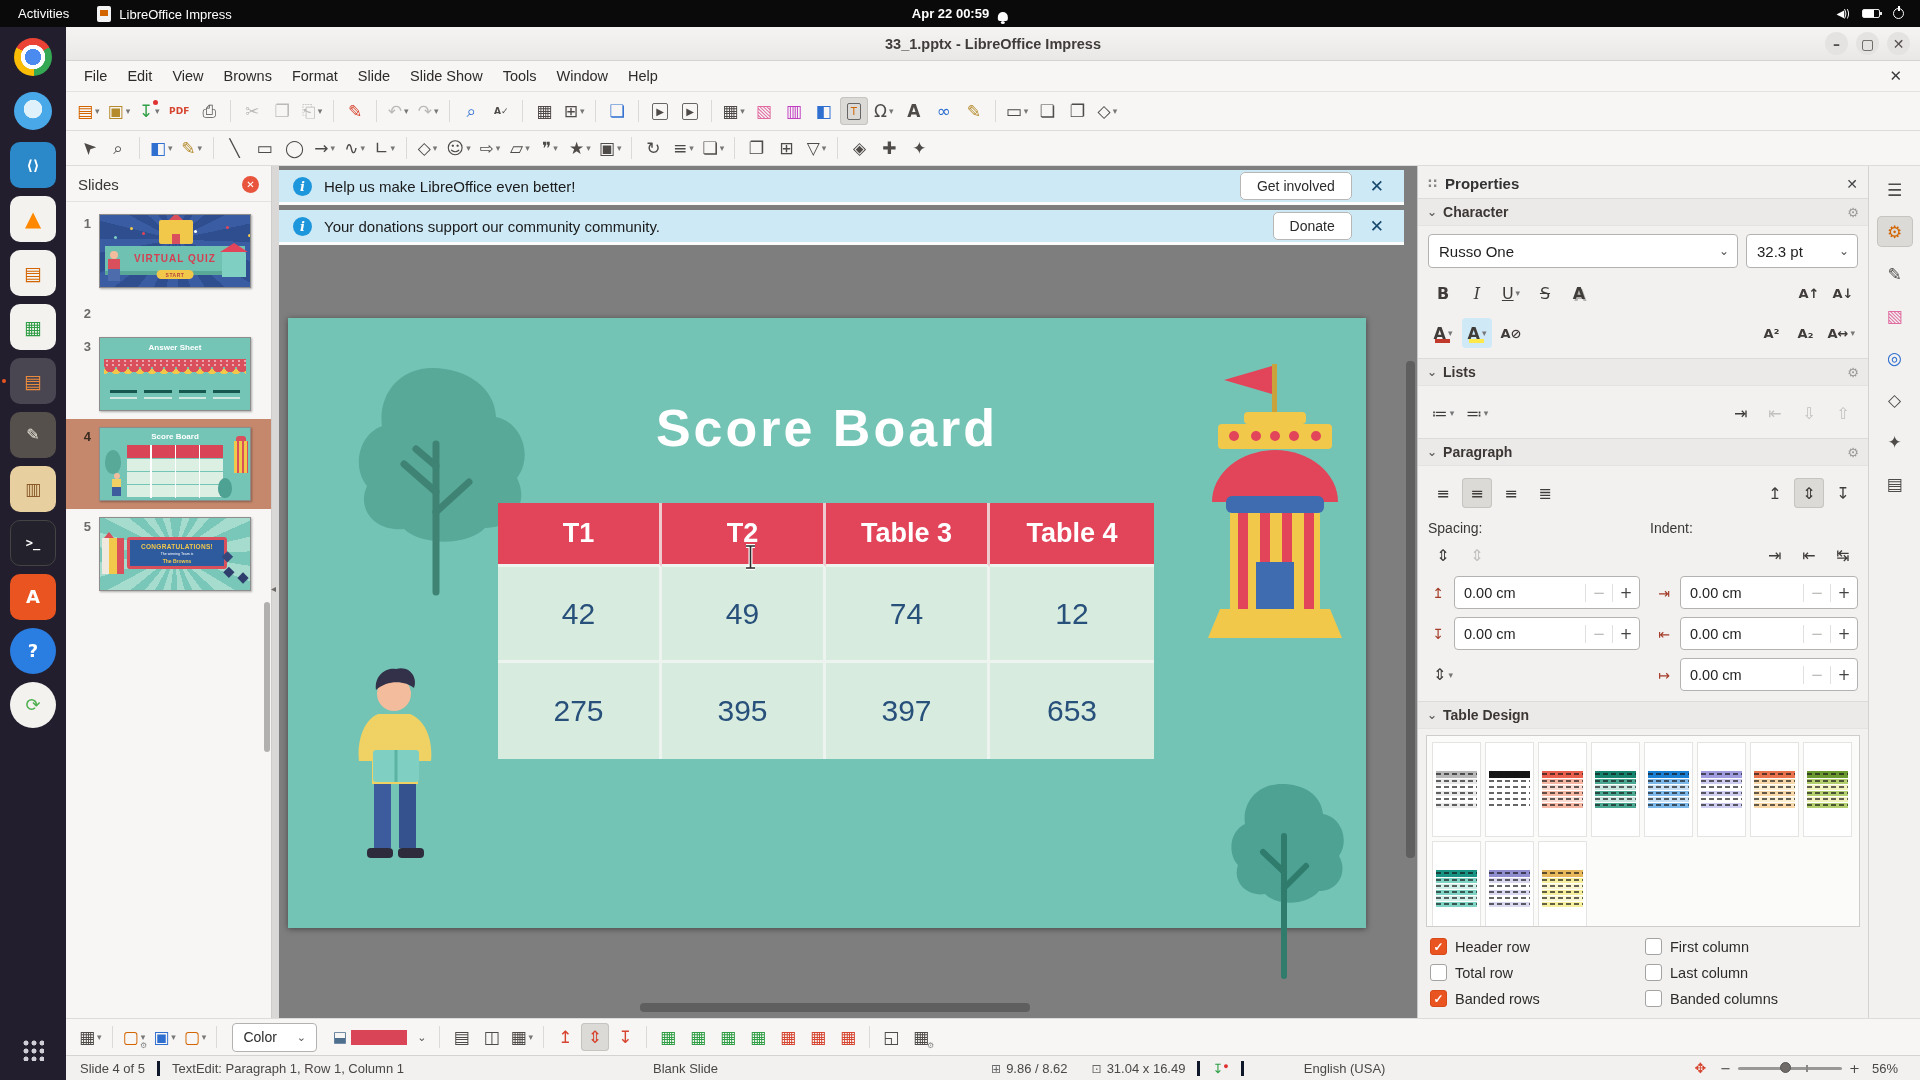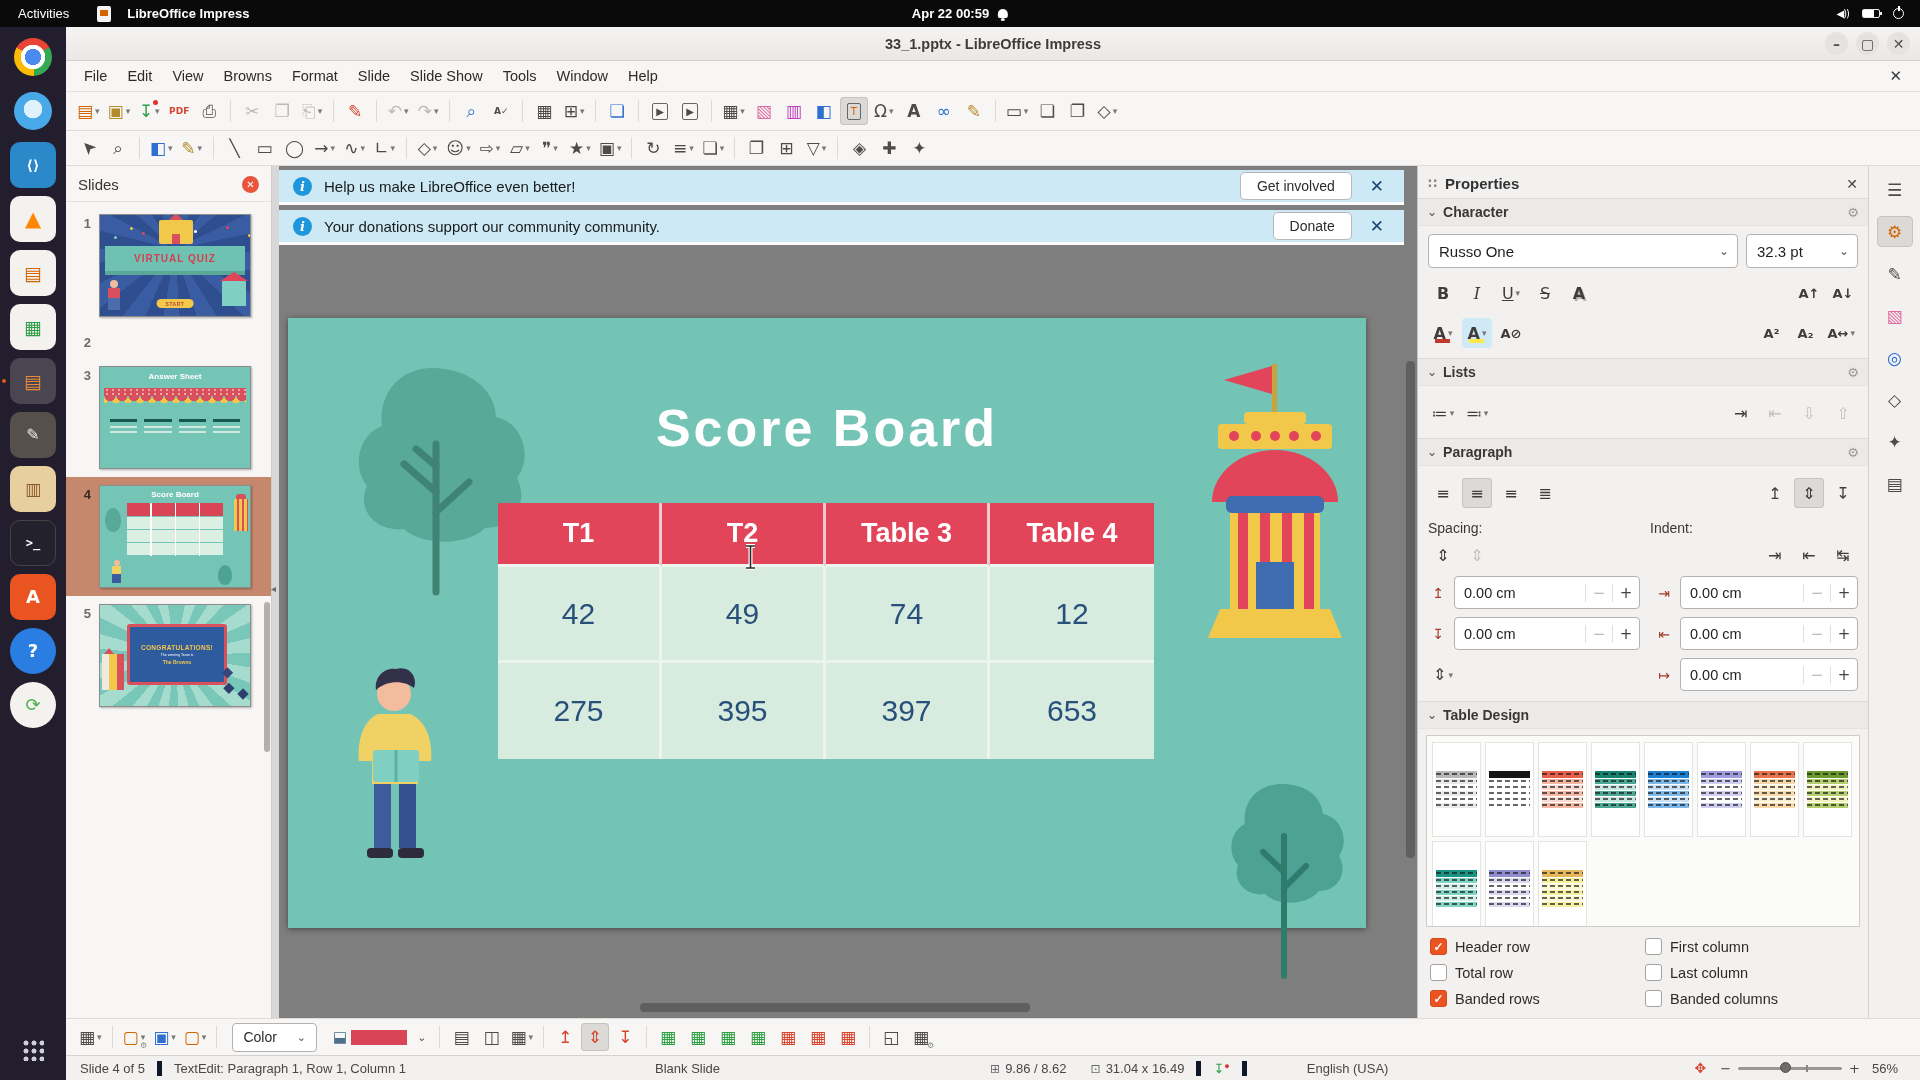--- a/index.html
+++ b/index.html
@@ -3,22 +3,22 @@
 <meta charset="utf-8">
 <style>
 *{margin:0;padding:0;box-sizing:border-box}
 html,body{width:1920px;height:1080px;overflow:hidden;font-family:"Liberation Sans",sans-serif;background:#7e7e7e}
 .g{font-family:"DejaVu Sans",sans-serif}
 
 .topbar{position:absolute;left:0;top:0;width:1920px;height:27px;background:#0a0a0a;color:#fff;display:flex;align-items:center;font-size:13px;z-index:50}
 .tb-left{display:flex;gap:28px;padding-left:18px;align-items:center}
 .appmini{width:14px;height:16px;background:#f3f3f3;border-radius:2px;position:relative}
 .appmini::after{content:"";position:absolute;left:3px;top:4px;width:8px;height:6px;background:#d36500}
-.tb-app{display:flex;gap:16px;align-items:flex-start;font-weight:bold}
-.tb-center{position:absolute;left:50%;transform:translateX(-50%);display:flex;gap:9px;align-items:center;font-weight:bold}
+.tb-app{display:flex;gap:8px;align-items:flex-end;font-weight:normal}
+.tb-center{position:absolute;left:50%;transform:translateX(-50%);display:flex;gap:9px;align-items:flex-end;font-weight:bold}
 .bell{width:10px;height:9px;background:#fff;border-radius:5px 5px 2px 2px;position:relative}
 .bell::after{content:"";position:absolute;width:4px;height:3px;background:#fff;border-radius:50%;bottom:-3px;left:3px}
 .tb-right{margin-left:auto;display:flex;gap:13px;align-items:center;padding-right:16px}
 .spk{font-size:10px;letter-spacing:-1px}
 .batt{width:18px;height:9px;border:1px solid #e8e8e8;border-radius:2px;position:relative;background:linear-gradient(90deg,#fff 0 70%,transparent 70%)}
 .batt::after{content:"";position:absolute;right:-3px;top:2px;width:2px;height:3px;background:#e8e8e8}
 .pwr{width:11px;height:11px;border:1.5px solid #fff;border-radius:50%;position:relative}
 .pwr::after{content:"";position:absolute;left:4px;top:-3px;width:1.5px;height:5px;background:#fff}
 
 .dock{position:absolute;left:0;top:27px;width:66px;height:1053px;background:#221e2d;display:flex;flex-direction:column;align-items:center;padding:7px 0;gap:8px;z-index:40}
@@ -68,21 +68,21 @@
 .main{flex:1 1 auto;display:flex;min-height:0}
 
 .slides{width:206px;background:#f7f6f5;border-right:1px solid #cfcdcb;display:flex;flex-direction:column;flex:none;position:relative}
 .slides-head{display:flex;align-items:center;justify-content:space-between;padding:10px 12px 8px;font-size:15px;color:#3a3734;flex:none}
 .p-close{width:17px;height:17px;border-radius:50%;background:#e9543d;color:#fff;font-size:10px;display:flex;align-items:center;justify-content:center}
 .slist{flex:1;padding-top:4px;position:relative;overflow:hidden;border-top:1px solid #e4e2e0}
 .srow{display:flex;gap:8px;padding:8px 8px 8px 10px;align-items:flex-start}
 .srow.sel{background:#c5886c}
 .snum{width:15px;text-align:right;font-size:13px;color:#6d6a67;font-weight:bold;padding-top:2px}
 .srow.sel .snum{color:#3c2c22}
-.th{width:152px;height:103px;background:#74c5b6;border:1px solid #8f8d8b;position:relative;overflow:hidden;box-shadow:1px 1px 2px rgba(0,0,0,.3);flex:none}
+.th{width:152px;height:74px;background:#74c5b6;border:1px solid #8f8d8b;position:relative;overflow:hidden;box-shadow:1px 1px 2px rgba(0,0,0,.3);flex:none}
 .cen{position:absolute;left:0;right:0;text-align:center}
 
 .th1{background:repeating-conic-gradient(from -90deg at 50% 34%,#2e4e8f 0 14deg,#3a5ca3 14deg 28deg)}
 .t1-castle{position:absolute;top:5px;left:59px;width:34px;height:24px;background:#f2c84b;border-radius:2px}
 .t1-castle::before{content:"";position:absolute;top:-7px;left:10px;border-left:7px solid transparent;border-right:7px solid transparent;border-bottom:7px solid #d94f5c}
 .t1-castle::after{content:"";position:absolute;bottom:0;left:13px;width:8px;height:10px;background:#d94f5c}
 .fw{position:absolute;width:3px;height:3px;border-radius:50%;background:#f2c84b;box-shadow:12px 5px 0 #e2455a,-16px 9px 0 #7fd0c2,96px -1px 0 #e2455a,118px 7px 0 #f2c84b,64px 3px 0 #ffffff}
 .t1-banner{position:absolute;left:5px;right:5px;top:31px;height:29px;background:#6fc2b2;border-bottom:4px solid #5aa897;display:flex;align-items:center;justify-content:center}
 .t1-banner span{color:#d43f52;font-weight:800;font-size:10px;letter-spacing:1px}
 .t1-start{position:absolute;left:50%;transform:translateX(-50%);bottom:8px;background:#f2c84b;border-radius:6px;padding:1.5px 9px;font-size:5px;font-weight:bold;color:#b5453c;letter-spacing:.5px}
@@ -209,21 +209,21 @@
 
 .ttb{height:37px;background:#f7f6f5;border-top:1px solid #dedcda;display:flex;align-items:center;padding:0 10px;gap:2px;flex:none}
 .csel{display:flex;align-items:center;gap:20px;border:1px solid #b4b2b0;border-radius:4px;background:#fff;height:29px;padding:0 10px;font-size:14px;color:#2b2b2b;margin:0 8px}
 .csel .cdd{font-size:11px;color:#555}
 .fillw{display:flex;align-items:center;gap:4px;margin:0 6px}
 .bucket{font-size:15px;color:#4e6e8e}
 .swatch{width:56px;height:15px;border:1px solid #a05
 060;background:#d94457}
 
 .status{height:25px;background:#f2f1f0;border-top:1px solid #d5d3d1;display:flex;align-items:center;font-size:13px;color:#4a4744;padding:0 10px;flex:none}
-.stseg{padding:0 12px;border-right:5px solid #0f172a;white-space:nowrap}
+.stseg{padding:0 12px;border-right:3px solid #0f172a;white-space:nowrap}
 .stseg:first-child{padding-left:4px}
 .nob{border-right:none}
 .sticon{font-size:12px;color:#6a6a6a;margin-right:5px}
 .zoomctl{display:flex;align-items:center;gap:7px;margin-left:14px}
 .ztrack{width:104px;height:3px;background:#9a9896;border-radius:2px;position:relative}
 .zthumb{position:absolute;left:42px;top:-4.5px;width:11px;height:11px;border-radius:50%;background:#6e6b68;border:1px solid #555}
 .zmark{position:absolute;left:68px;top:-2px;width:1.5px;height:7px;background:#8a8886}
 </style>
 </head>
 <body>

